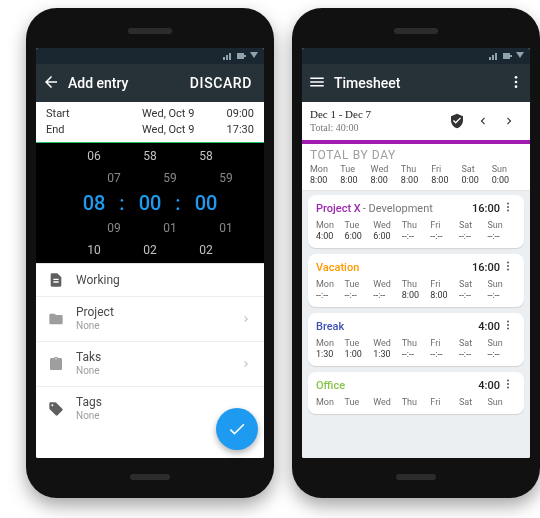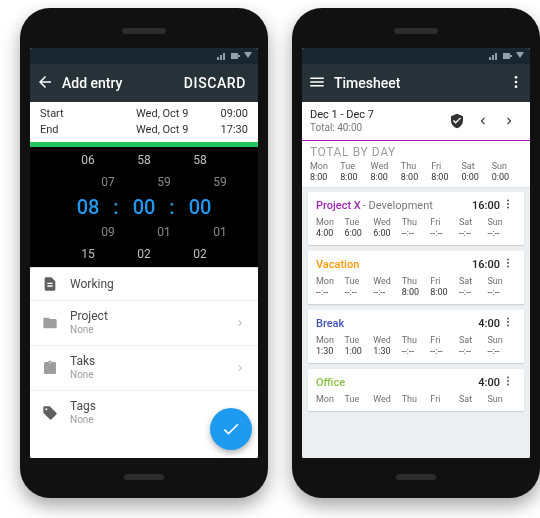--- a/index.html
+++ b/index.html
@@ -1,31 +1,31 @@
 <!DOCTYPE html>
 <html><head>
 <meta charset="utf-8">
 <style>
   html,body{margin:0;padding:0;background:#fff;font-family:Roboto,Helvetica,Arial,sans-serif;font-size:12px;}
   .stage{width:540px;height:518px;position:relative;}
   .phone{position:absolute;top:8px;width:248px;height:490px;background:#111;border-radius:30px;box-shadow:0 8px 18px rgba(0,0,0,.35);}
-  .phone.left{left:20px;}
+  .phone.left{left:26px;border-radius:31px;}
   .phone.right{left:292px;}
   .speaker{position:absolute;top:20px;left:50%;transform:translateX(-50%);width:44px;height:6px;background:#2c2c2c;border-radius:3px;}
   .chin{position:absolute;bottom:18px;left:50%;transform:translateX(-50%);width:40px;height:6px;background:#2c2c2c;border-radius:3px;}
   .screen{position:absolute;top:40px;left:10px;right:10px;bottom:40px;background:#fafafa;border-radius:2px;overflow:hidden;display:flex;flex-direction:column;}
   .statusbar{height:16px;background:#1a2730;display:flex;justify-content:flex-end;align-items:center;gap:4px;padding:0 6px;}
   .sb-icon{fill:#8fa2ad;}
   .toolbar{height:38px;background:#263238;color:#fff;display:flex;align-items:center;padding:0 6px;gap:8px;}
   .toolbar .title{font-size:14px;font-weight:500;flex:1;white-space:nowrap;}
   .toolbar .discard{font-size:14px;letter-spacing:.6px;font-weight:500;padding:6px;}
   .toolbar svg{fill:#fff;}
 
   
-  .startend{background:#fff;border-bottom:5px solid #22c55e;padding:4px 10px;}
+  .startend{background:#fff;border-bottom:1px solid #22c55e;padding:4px 10px;}
   .se-row{display:flex;font-size:11px;color:#333;line-height:16px;}
   .se-row .se-label{flex:1;}
   .se-row .se-date{width:72px;}
   .se-row .se-time{width:40px;text-align:right;}
   .picker{background:#000000;border-bottom:1px solid #e3e3e3;padding:2px 0;}
   .picker .row{display:flex;justify-content:center;align-items:center;height:22px;color:#333;}
   .picker .row.faded{color:#c2c2c2;}
   .picker .row.dim{color:#888;padding-left:40px;}
   .picker .row.main{color:#1e9bf0;font-size:20px;font-weight:500;height:28px;}
   .picker .col{width:42px;text-align:center;}
@@ -36,34 +36,34 @@
   .li svg{fill:#9e9e9e;flex:none;}
   .li.dark svg{fill:#5f5f5f;}
   .li .txt{flex:1;line-height:14px;}
   .li .txt .main{font-size:12px;color:#4a4a4a;}
   .li .txt .sub{font-size:10px;color:#9e9e9e;}
   .li .chev{fill:#bdbdbd;}
   .fab{position:absolute;right:16px;bottom:48px;width:42px;height:42px;border-radius:50%;background:#1e9bf0;box-shadow:0 3px 6px rgba(0,0,0,.3);display:flex;align-items:center;justify-content:center;}
   .fab svg{fill:#fff;}
 
   
-  .summary{background:#fff;display:flex;align-items:center;padding:6px 8px;border-bottom:1px solid #a21caf;}
+  .summary{background:#fff;display:flex;align-items:center;padding:6px 8px;border-bottom:4px solid #a21caf;font-family:Liberation Serif, serif;}
   .summary .txt{flex:1;line-height:13px;}
   .summary .txt .r1{font-size:11px;color:#222;}
   .summary .txt .r2{font-size:10px;color:#777;}
   .summary .ic{width:26px;display:flex;justify-content:center;}
   .summary .ic svg{fill:#333;}
   .dayhead{background:#fff;border-bottom:1px solid #e3e3e3;padding:4px 8px;}
   .dayhead .lbl{font-size:12px;letter-spacing:.6px;color:#9e9e9e;margin-bottom:2px;}
   .daygrid{display:flex;}
   .daycol{flex:1;text-align:left;line-height:11px;}
   .daycol .d{font-size:9px;color:#6f6f6f;}
   .daycol .v{font-size:9px;color:#333;}
   .cards{flex:1;background:#eceff1;padding:4px 6px;overflow:hidden;}
-  .card{background:#fff;border-radius:0;margin-bottom:6px;box-shadow:0 1px 1px rgba(0,0,0,.12);}
+  .card{background:#fff;border-radius:8px;margin-bottom:6px;box-shadow:0 1px 1px rgba(0,0,0,.12);}
   .card-head{display:flex;align-items:center;padding:6px 8px 2px 8px;}
   .card-head .nm{font-size:11px;font-weight:500;}
   .card-head .sfx{font-size:11px;color:#777;font-weight:400;margin-left:2px;}
   .card-head .sp{flex:1;}
   .card-head .tot{font-size:11px;color:#222;font-weight:500;}
   .card-head .more{width:16px;text-align:center;}
   .card-head .more svg{fill:#555;}
   .card .daygrid{padding:2px 8px 6px 8px;}
   .pX{color:#9c27b0;} .pV{color:#ff9800;} .pB{color:#3f51b5;} .pO{color:#8bc34a;}
 </style>
@@ -130,21 +130,21 @@
             <span class="col">00</span>
           </div>
       <div class="row dim">
             <span class="col">09</span>
             <span class="sep"></span>
             <span class="col">01</span>
             <span class="sep"></span>
             <span class="col">01</span>
           </div>
       <div class="row faded">
-            <span class="col">15</span>
+            <span class="col">10</span>
             <span class="sep"></span>
             <span class="col">02</span>
             <span class="sep"></span>
             <span class="col">02</span>
           </div>
     </div>
     <div class="list">
       <div class="li dark">
         <svg width="16" height="16" viewBox="0 0 24 24">
               <path d="M14 2H6c-1.1 0-2 .9-2 2v16c0 1.1.9 2 2 2h12c1.1 0 2-.9 2-2V8l-6-6zM8 14h8v2H8zm0-4h8v2H8z"></path>

